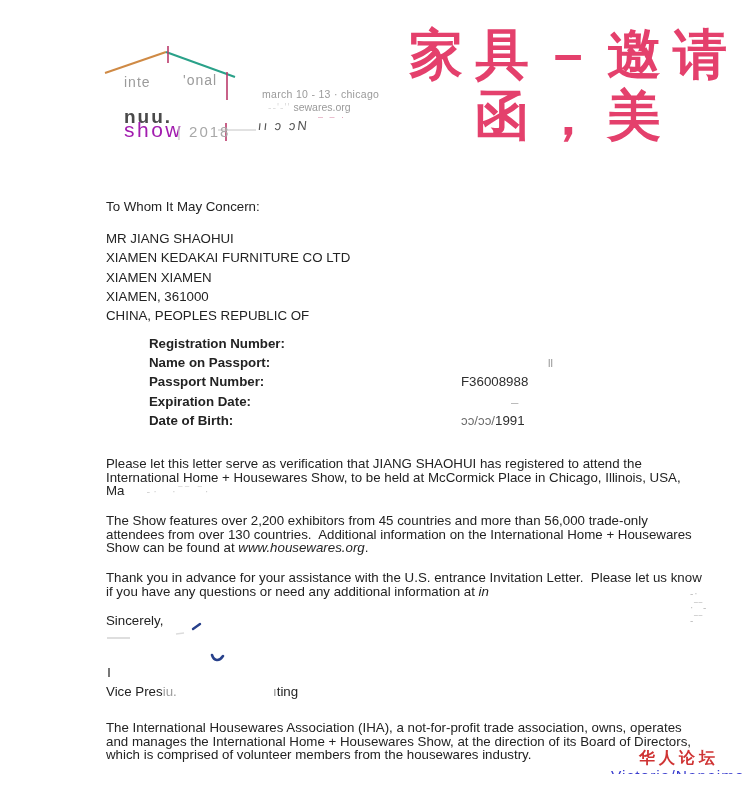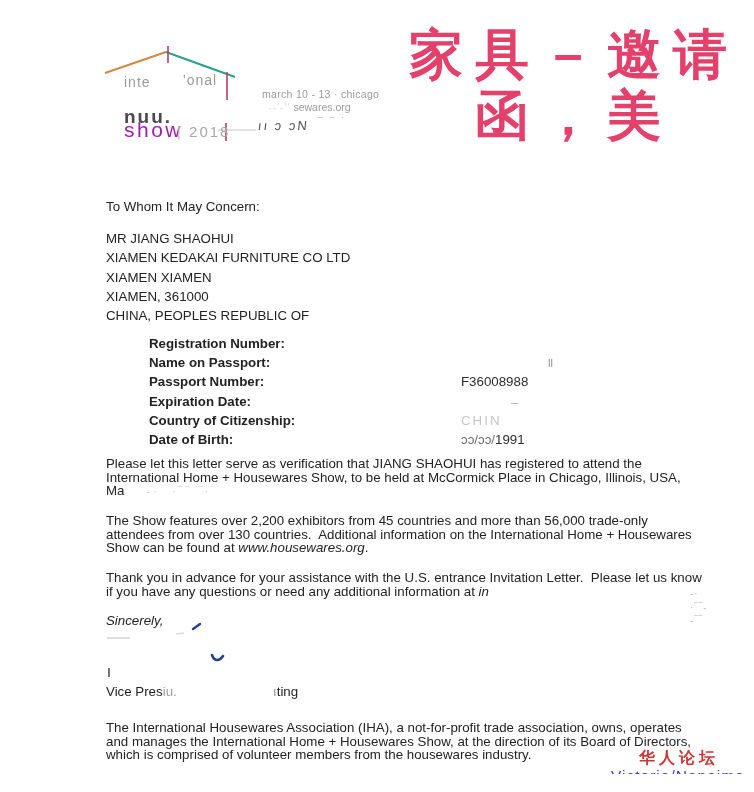--- a/index.html
+++ b/index.html
@@ -48,21 +48,21 @@
 
   .para{left:106px;top:0;line-height:13.7px;}
   .para span.line{display:block;}
   .p1{top:457px;}
   .p2{top:514px;}
   .p3{top:571px;}
   .erased-inline{opacity:.22;margin-left:22px;letter-spacing:3px;font-size:11px;}
   .p3-rem{position:absolute;left:584px;top:16px;opacity:.3;font-size:10px;letter-spacing:1px;}
   em.url{}
 
-  .closing{left:106px;top:613px;font-style:italic;}
+  .closing{left:106px;top:613px;}
   .vp-line{left:106px;top:684px;width:300px;position:absolute;}
   .vp-b{opacity:.45;}
   .vp-c{position:absolute;left:167px;top:0;}
   .vp-c .tick{opacity:.5;}
   .vp-tick{left:108px;top:668px;width:1.5px;height:9px;background:#777;position:absolute;}
 
   .footer-para{left:106px;top:721px;line-height:13.7px;}
   .footer-para span{display:block;white-space:pre;}
 
   
@@ -119,24 +119,20 @@
     </div>
     <div class="field-row">
       <span class="field-label">Passport Number:</span>
       <span class="field-value">F36008988</span>
     </div>
     <div class="field-row">
       <span class="field-label">Expiration Date:</span>
       <span class="rem-exp">–</span>
     </div>
     <div class="field-row">
-      <span class="field-label">Country of Citizenship:</span>
-      <span class="field-value val-faint">CHIN</span>
-    </div>
-    <div class="field-row">
       <span class="field-label">Date of Birth:</span>
       <span class="field-value"><span class="dob-garble">ɔɔ/ɔɔ/</span><span>1991</span></span>
     </div>
   </div>
 
   <div class="abs body-text para p1">
     <span class="line pre">Please let this letter serve as verification that JIANG SHAOHUI has registered to attend the</span>
     <span class="line pre">International Home + Housewares Show, to be held at McCormick Place in Chicago, Illinois, USA,</span>
     <span class="line pre"><span>Ma</span><span class="erased-inline">-·  ·‾‾ ‾·</span></span>
   </div>

